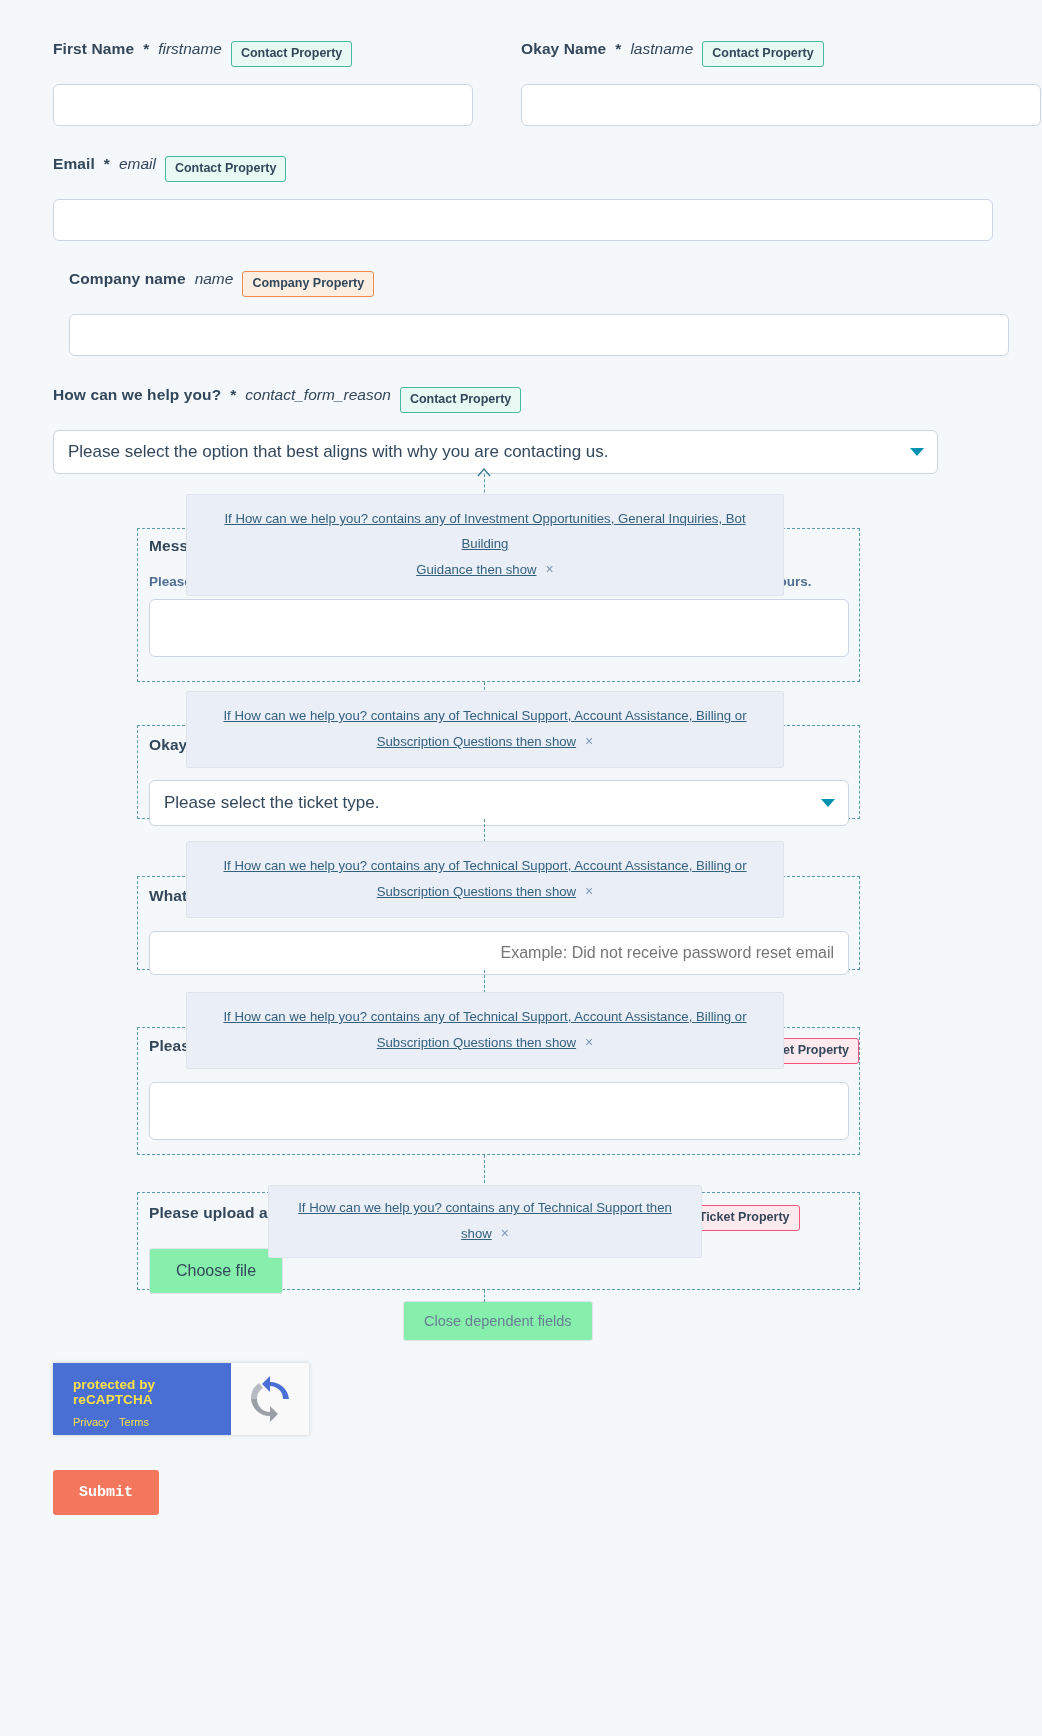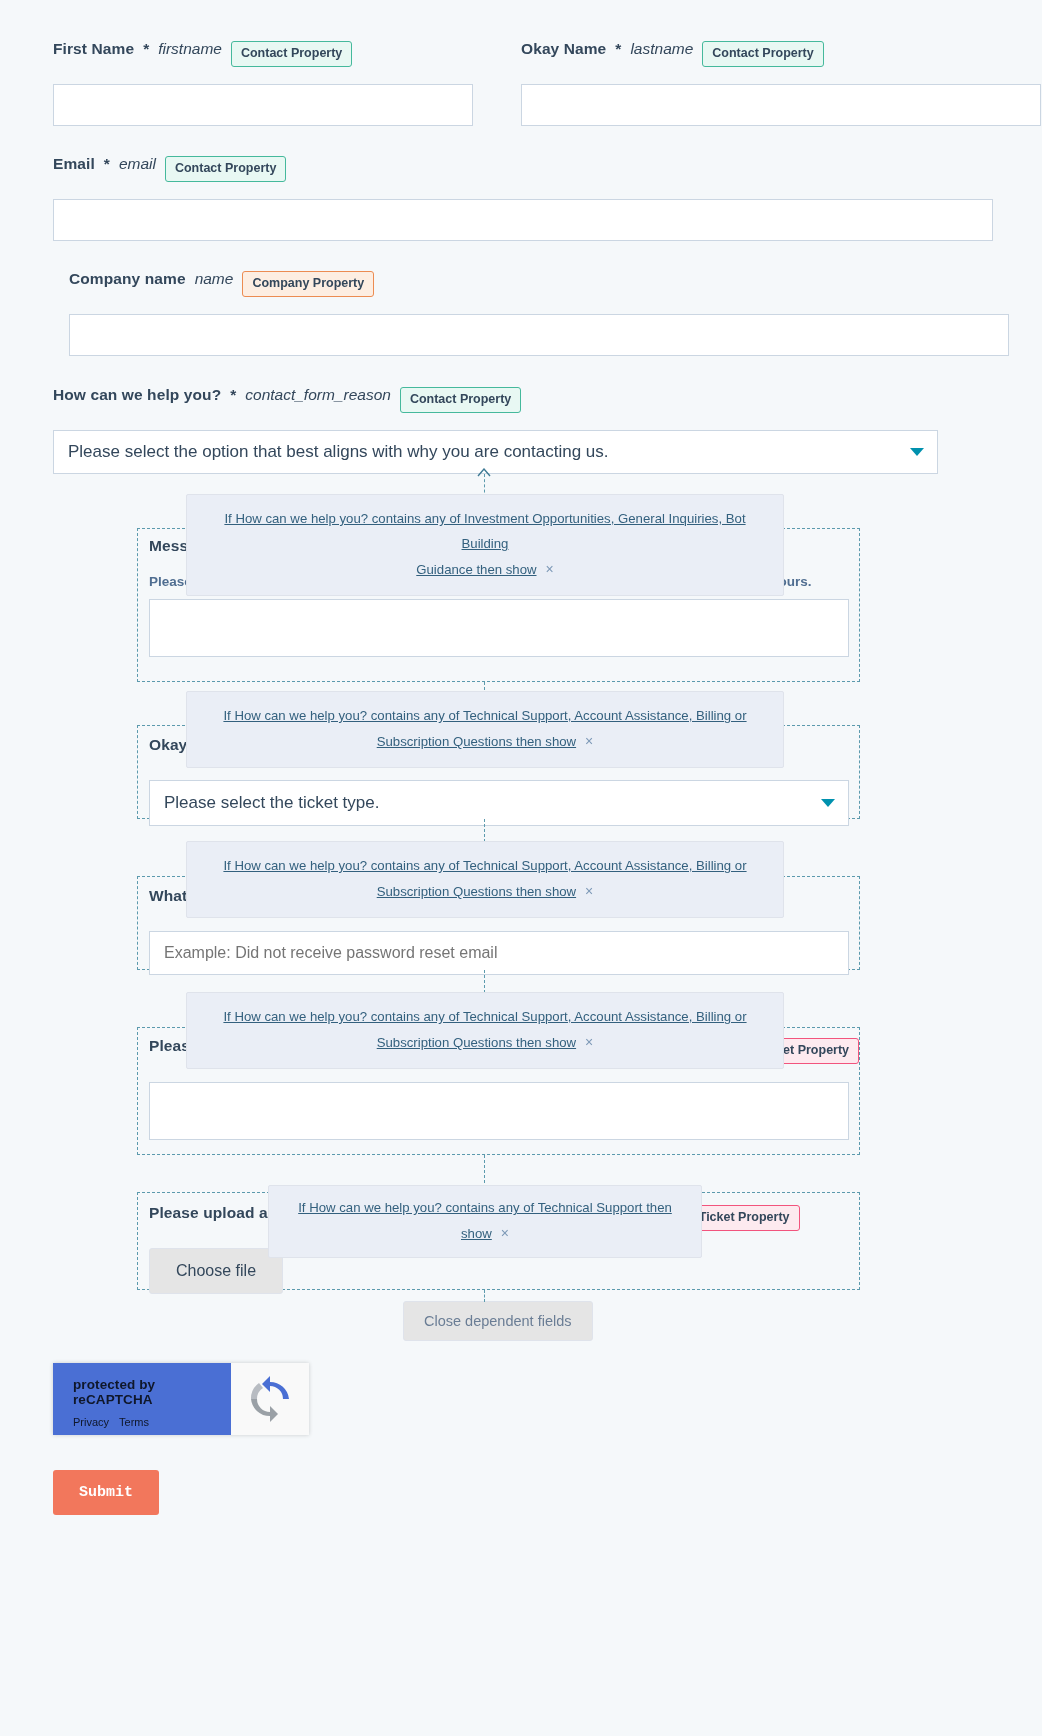--- a/index.html
+++ b/index.html
@@ -60,27 +60,28 @@
   }
   .badge-ticket {
     border: 1px solid #f2547d;
     background: #fdeaef;
     color: #33475b;
   }
 
   .text-input, .textarea-input, .select-input {
     background: #ffffff;
     border: 1px solid #cbd6e2;
-    border-radius: 0;
+    border-radius: 6px;
     font-family: "Liberation Sans", sans-serif;
     font-size: 16px;
     color: #33475b;
     padding: 0 14px;
     width: 100%;
     outline: none;
+    text-align: right;
   }
   .text-input { height: 42px; }
   .textarea-input { height: 60px; resize: none; }
   .select-input {
     height: 44px;
     appearance: none;
     padding-right: 40px;
     font-size: 17px;
   }
 
@@ -141,21 +142,21 @@
     z-index: 5;
   }
   .up-arrow {
     position: absolute;
     z-index: 6;
     width: 14px; height: 9px;
   }
 
   
   .btn-neutral {
-    background: #e5e5e5;
+    background: #86efac;
     border: 1px solid #dfe3eb;
     border-radius: 3px;
     color: #33475b;
     font-size: 15px;
     font-family: "Liberation Sans", sans-serif;
     cursor: pointer;
   }
   .btn-choose-file {
     padding: 13px 26px;
     font-weight: 400;
@@ -181,21 +182,21 @@
   
   .recaptcha {
     position: absolute;
     display: flex;
     width: 256px;
     height: 72px;
     box-shadow: 0 0 4px rgba(0,0,0,.18);
   }
   .recaptcha-left {
     background: #4a6fd4;
-    color: #0f172a;
+    color: #fde047;
     flex: 1;
     padding: 14px 0 0 20px;
   }
   .recaptcha-title { font-size: 13.5px; font-weight: 700; letter-spacing: .1px; }
   .recaptcha-links { font-size: 11px; margin-top: 9px; }
   .recaptcha-links span { margin-right: 10px; }
   .recaptcha-right {
     width: 78px;
     background: #f9f9f9;
     display: flex;

